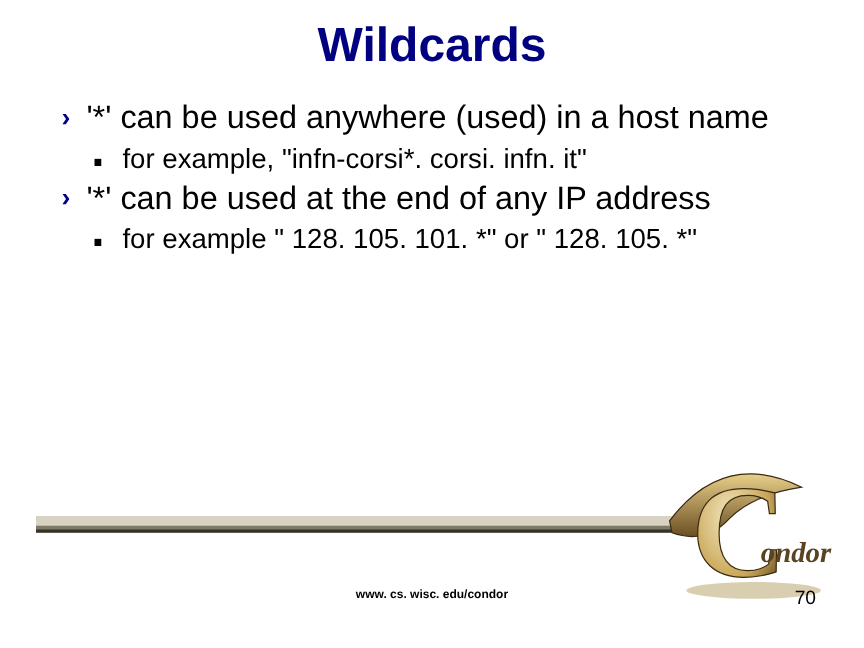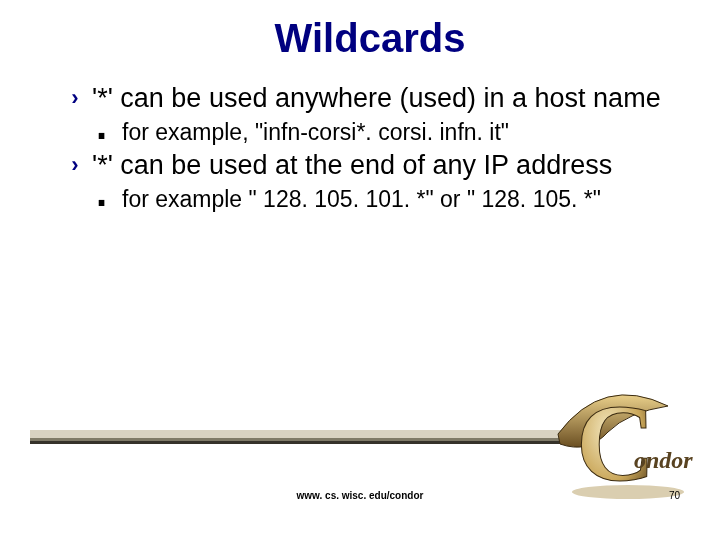--- a/index.html
+++ b/index.html
@@ -10,21 +10,20 @@
     background: #ffffff;
     font-family: "Comic Sans MS", "Comic Sans", cursive, sans-serif;
     overflow: hidden;
     position: relative;
   }
   .slide {
     width: 720px;
     height: 540px;
     position: relative;
     box-sizing: border-box;
-    padding-left: 20px;
   }
   .title {
     color: #000080;
     font-weight: bold;
     font-size: 40px;
     text-align: center;
     padding-top: 16px;
   }
   .body {
     padding: 8px 40px 0 46px;
@@ -87,21 +86,21 @@
     font-family: Arial, Helvetica, sans-serif;
     font-weight: bold;
     font-size: 10px;
     color: #000;
   }
   .pagenum {
     position: absolute;
     right: 40px;
     top: 490px;
     font-family: Arial, Helvetica, sans-serif;
-    font-size: 10px;
+    font-size: 16px;
     color: #000;
   }
 
   
   .logo {
     position: absolute;
     right: 12px;
     bottom: 36px;
     width: 160px;
     height: 120px;

